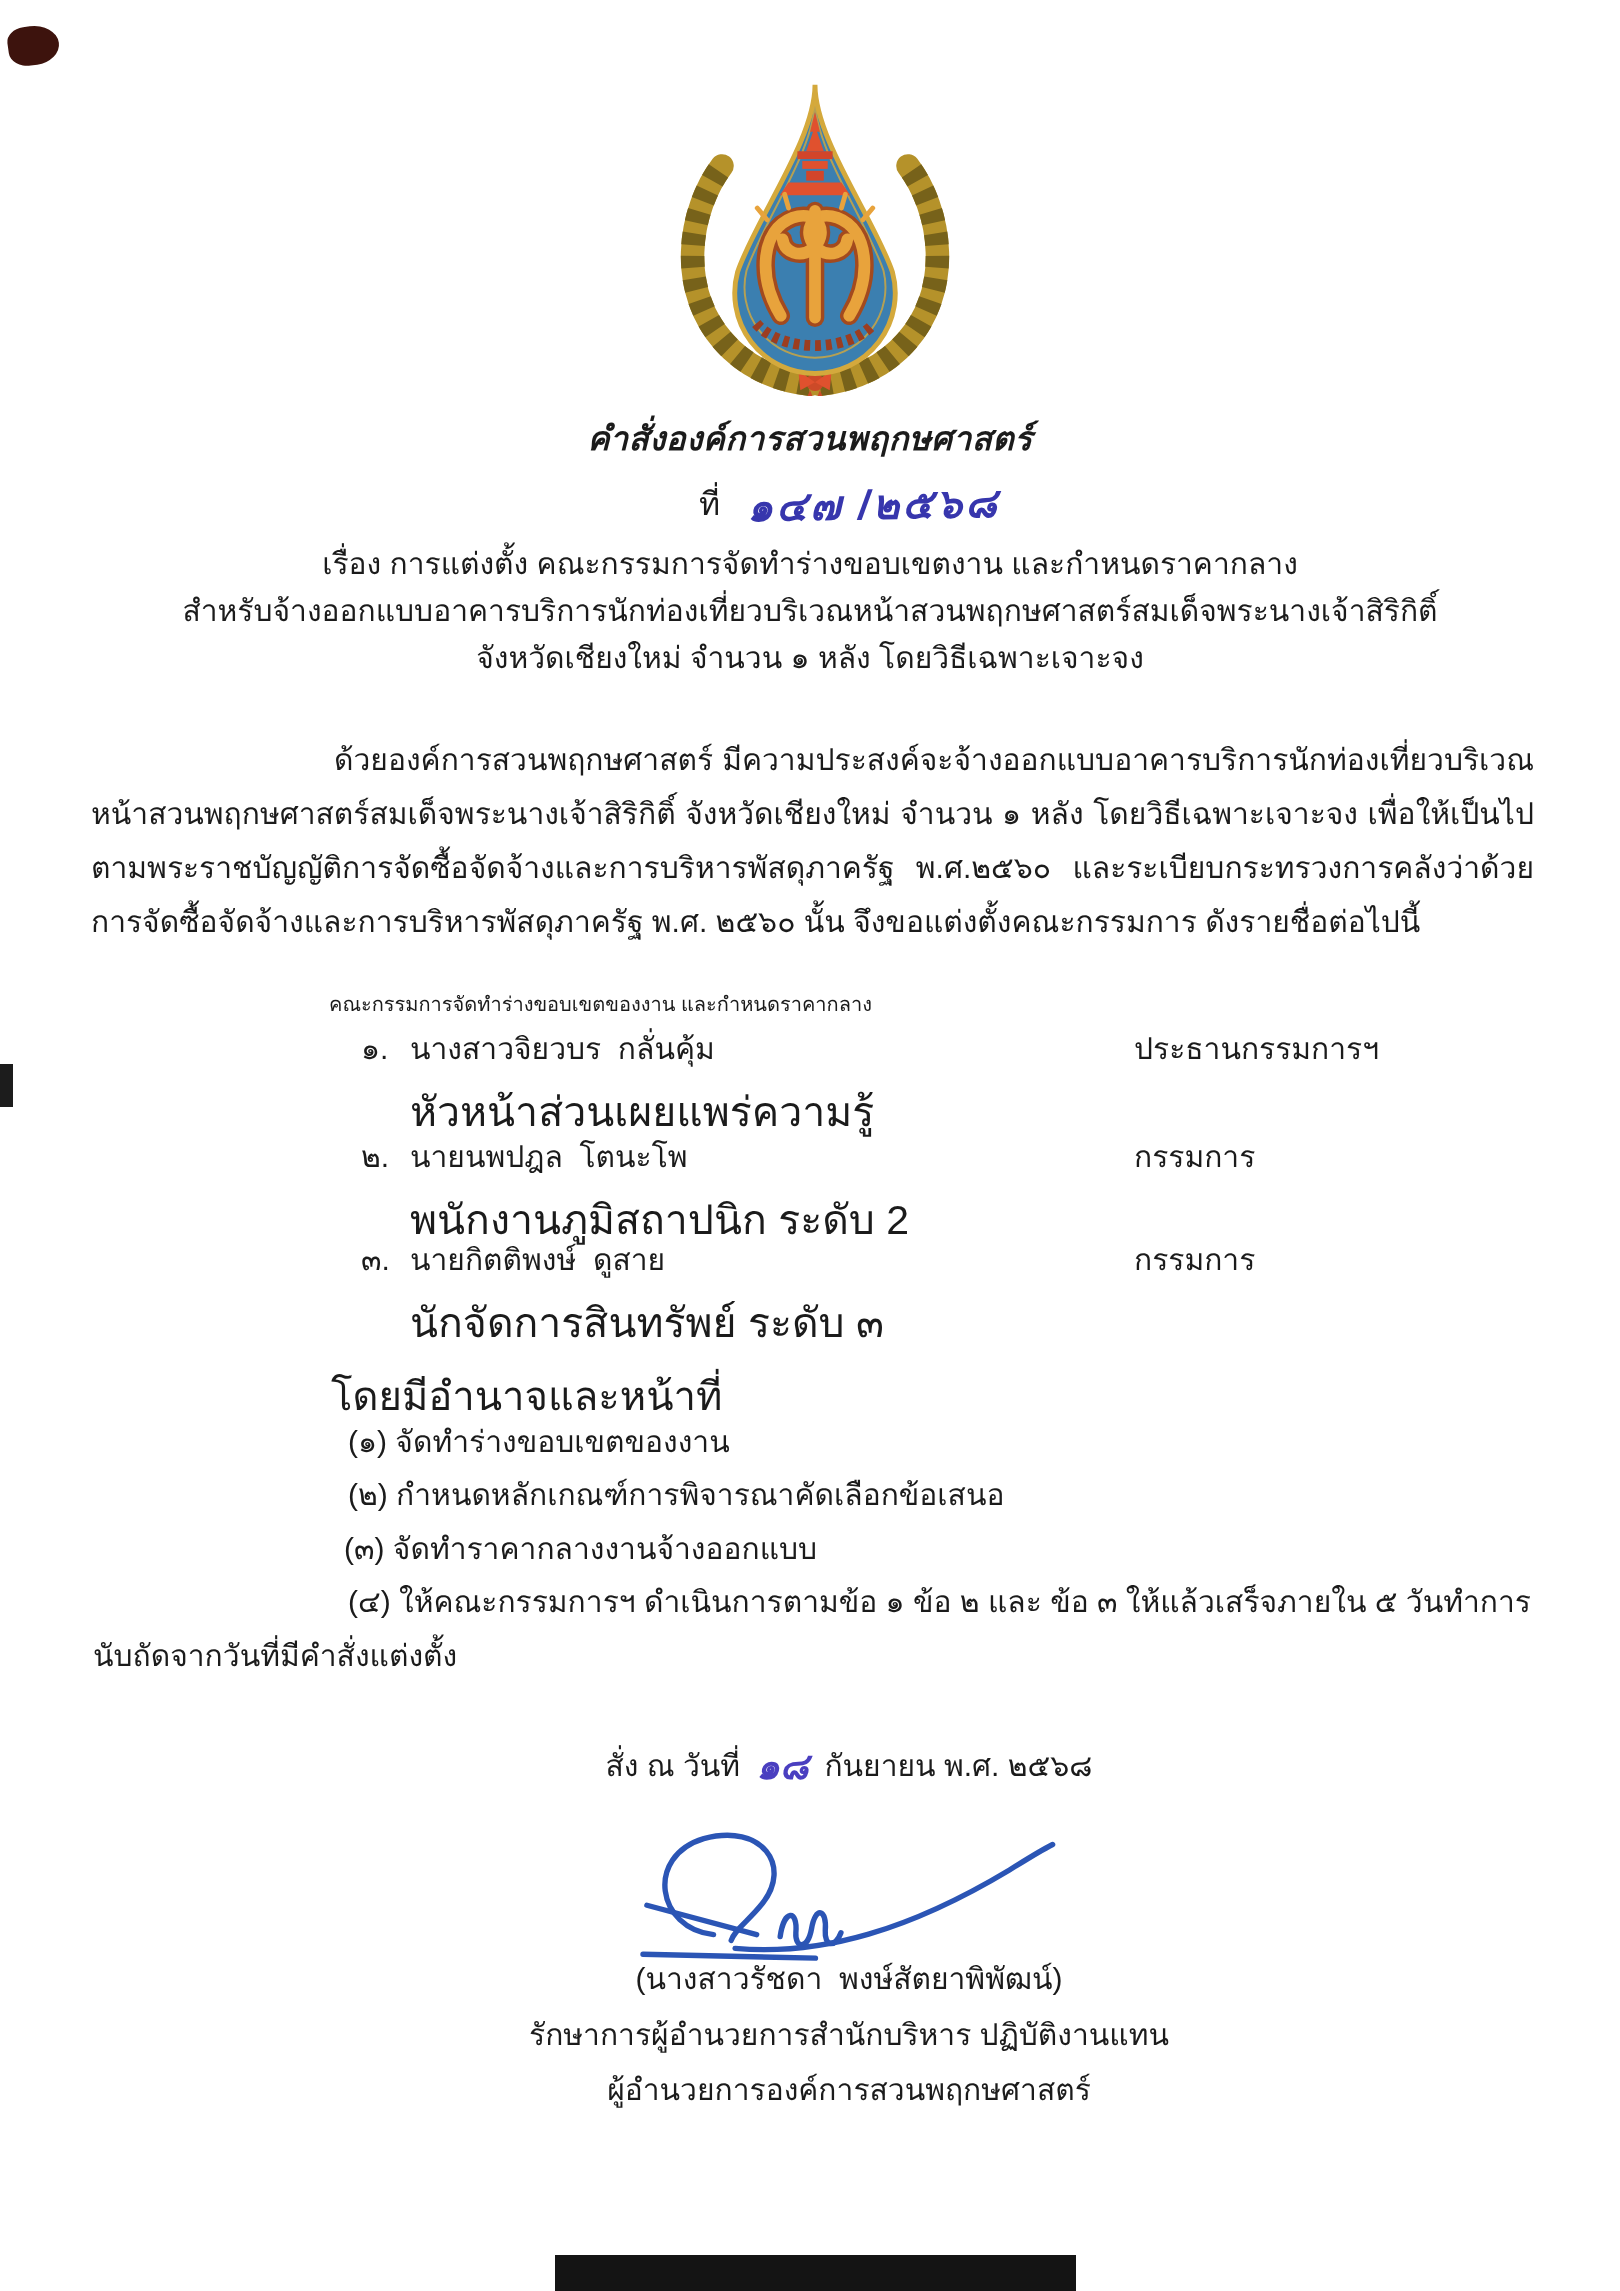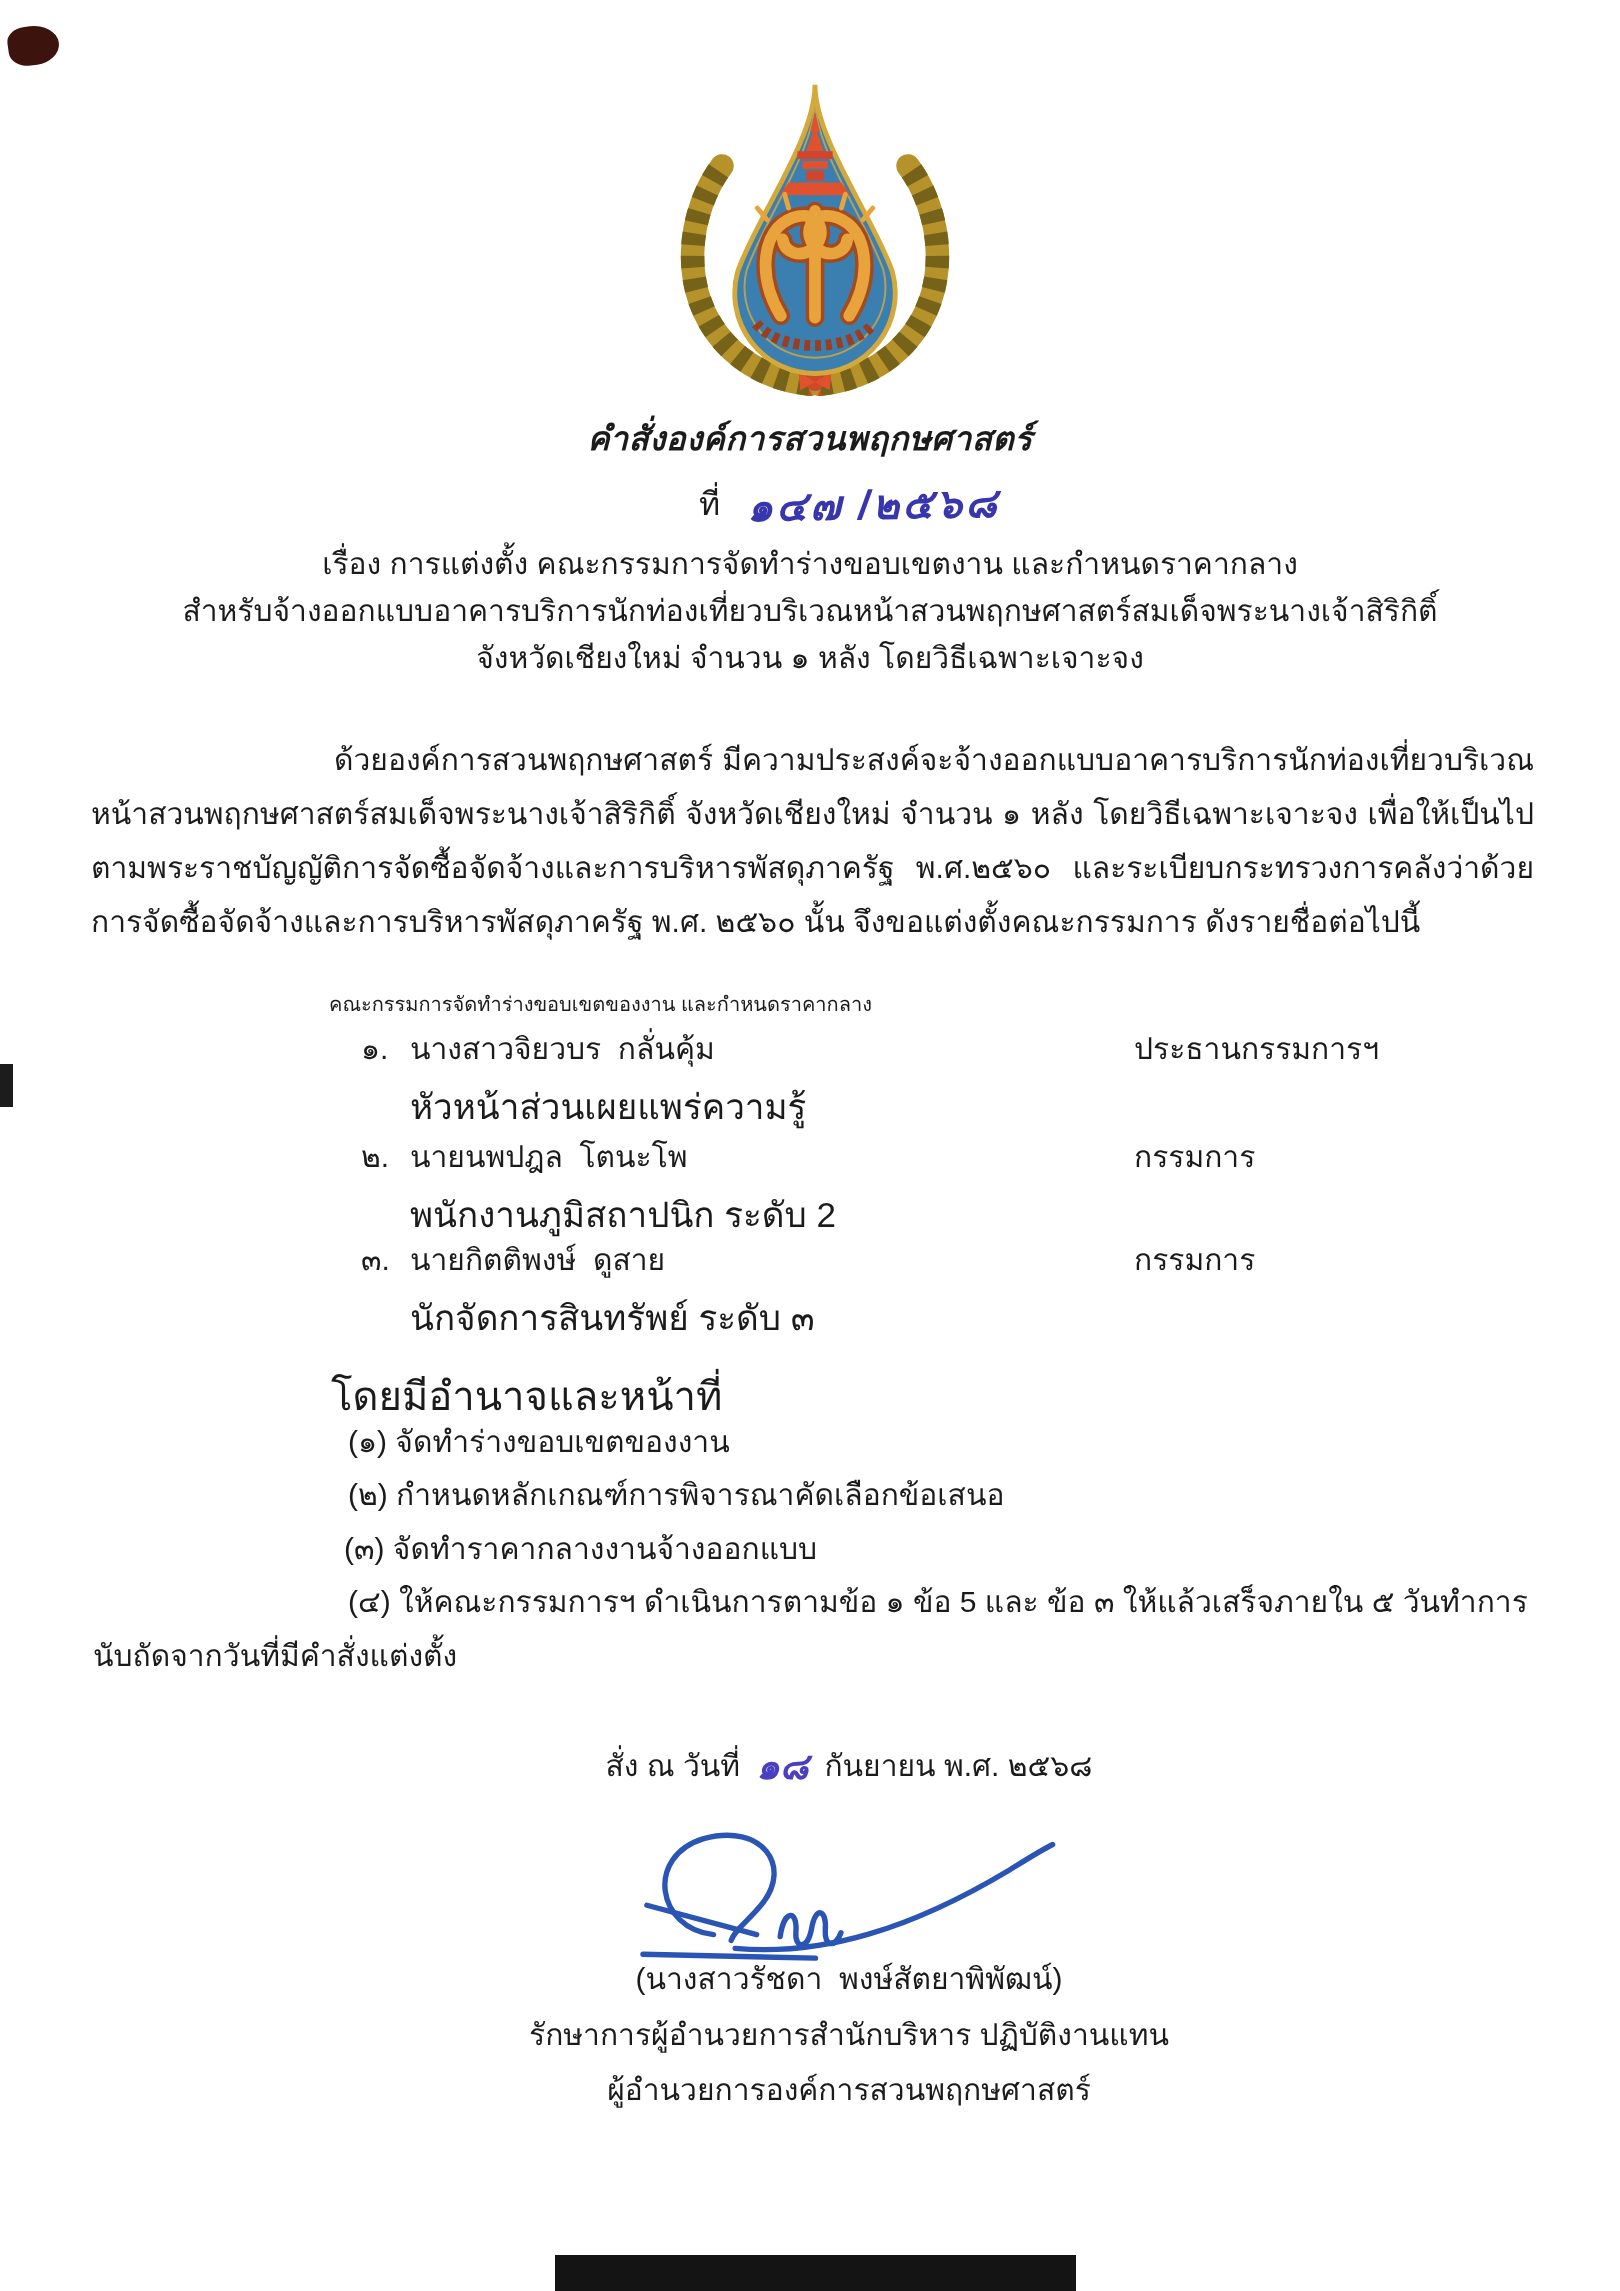--- a/index.html
+++ b/index.html
@@ -39,21 +39,21 @@
   }
   .number-line{font-size:32px;}
   .body-par{
     left:91px;top:733px;width:1443px;
     font-size:30px;line-height:54px;
     text-align:justify;text-indent:243px;
   }
   .committee-head{left:329px;top:978px;font-size:20px;margin-top:10px;}
   .member-name{font-size:30px;display:flex;}
   .member-no{width:49px;}
-  .member-pos{font-size:35px;}
+  .member-pos{font-size:41px;}
   .member-role{font-size:30px;}
   .duty{font-size:30px;}
   .duties-head{left:331px;top:1364px;font-size:40px;}
   .continuation{left:93px;top:1632px;font-size:30px;}
   .sig-name{font-size:30px;}
   
   .artifact-topleft{
     left:7.8px;top:25.5px;width:51px;height:39px;
     background:#3d130d;border-radius:40% 60% 55% 45%;
     transform:rotate(-8deg);
@@ -139,21 +139,21 @@
     <span class="member-no">๓.</span>
     <span class="prewrap">นายกิตติพงษ์  ดูสาย</span>
   </div>
   <div class="abs member-role" style="left:1134px;top:1236px;">กรรมการ</div>
   <div class="abs member-pos" style="left:410px;top:1290px;">นักจัดการสินทรัพย์ ระดับ ๓</div>
 
   <div class="abs duties-head">โดยมีอำนาจและหน้าที่</div>
   <div class="abs duty" style="left:348px;top:1418px;">(๑) จัดทำร่างขอบเขตของงาน</div>
   <div class="abs duty" style="left:348px;top:1471px;">(๒) กำหนดหลักเกณฑ์การพิจารณาคัดเลือกข้อเสนอ</div>
   <div class="abs duty" style="left:344px;top:1525px;">(๓) จัดทำราคากลางงานจ้างออกแบบ</div>
-  <div class="abs duty" style="left:348px;top:1578px;">(๔) ให้คณะกรรมการฯ ดำเนินการตามข้อ ๑ ข้อ 5 และ ข้อ ๓ ให้แล้วเสร็จภายใน ๕ วันทำการ</div>
+  <div class="abs duty" style="left:348px;top:1578px;">(๔) ให้คณะกรรมการฯ ดำเนินการตามข้อ ๑ ข้อ ๒ และ ข้อ ๓ ให้แล้วเสร็จภายใน ๕ วันทำการ</div>
   <div class="abs continuation">นับถัดจากวันที่มีคำสั่งแต่งตั้ง</div>
 
   <div class="abs centered shifted t-body" style="top:1743px;">
     <span>สั่ง ณ วันที่</span>
     <span class="hand-day">๑๘</span>
     <span>กันยายน พ.ศ. ๒๕๖๘</span>
   </div>
 
   <div class="abs" style="left:588px;top:1819px;width:549px;height:147px;">
     <svg width="549" height="147" viewBox="0 0 560 150" xmlns="http://www.w3.org/2000/svg">

